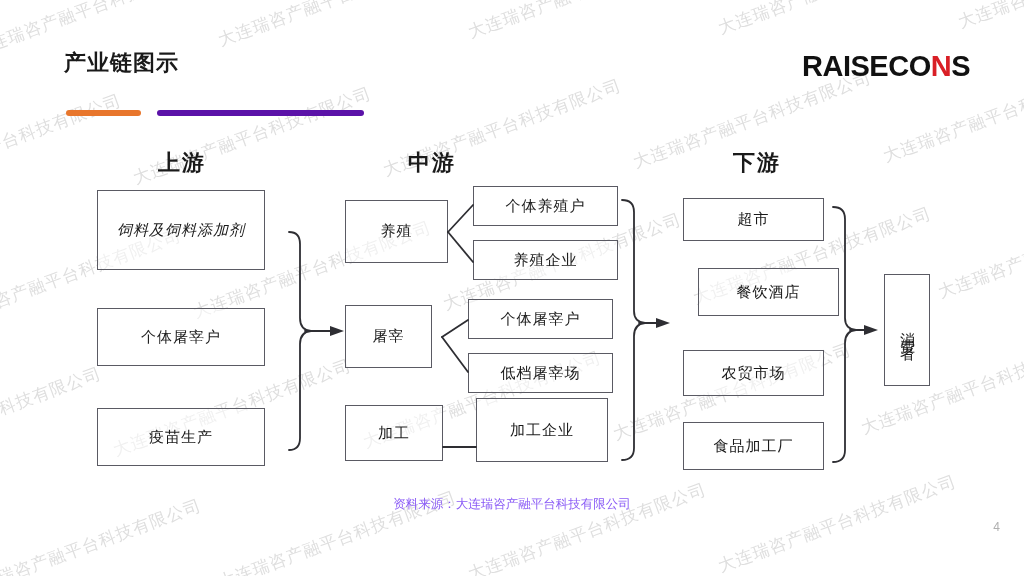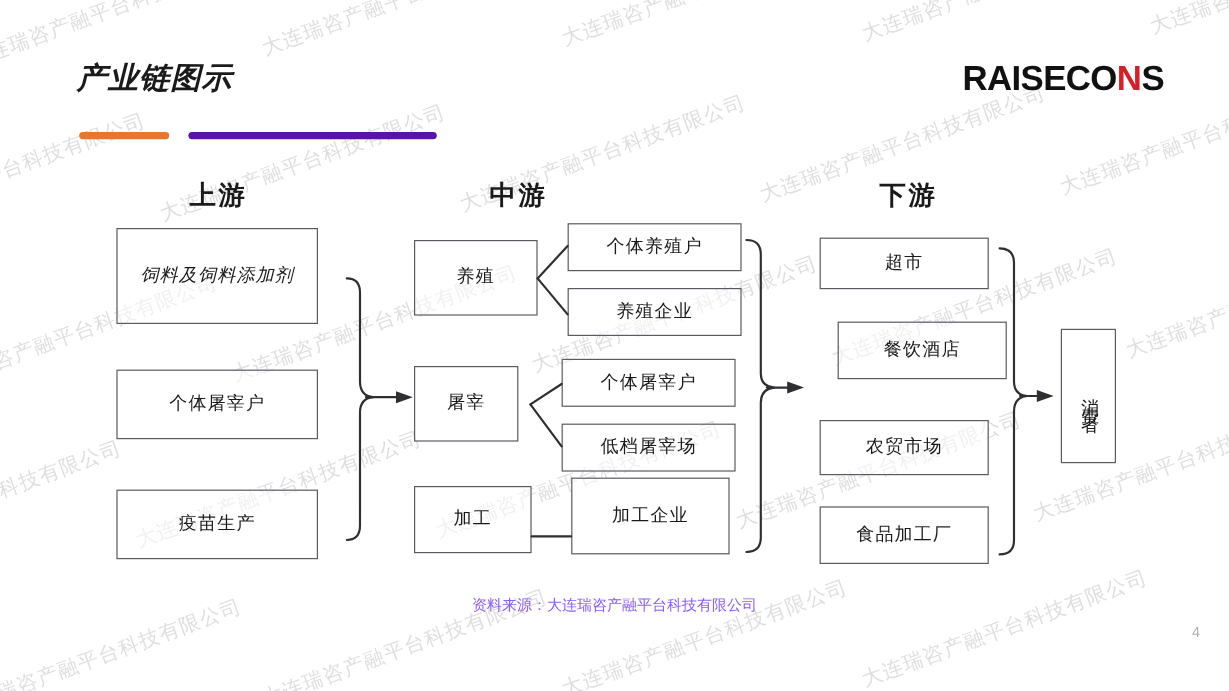--- a/index.html
+++ b/index.html
@@ -34,26 +34,25 @@
     transform: rotate(-20deg);
     transform-origin: left top;
     opacity: 0.85;
   }
 
   
   #title {
     position: absolute;
     left: 64px;
     top: 48px;
-    font-size: 25px;
+    font-size: 22px;
     font-weight: bold;
     color: #1a1a1a;
     letter-spacing: 1px;
     z-index: 20;
-    font-style: italic;
   }
   #bar-orange {
     position: absolute;
     left: 66px;
     top: 110px;
     width: 75px;
     height: 6px;
     border-radius: 3px;
     background: #e8762c;
     z-index: 20;

